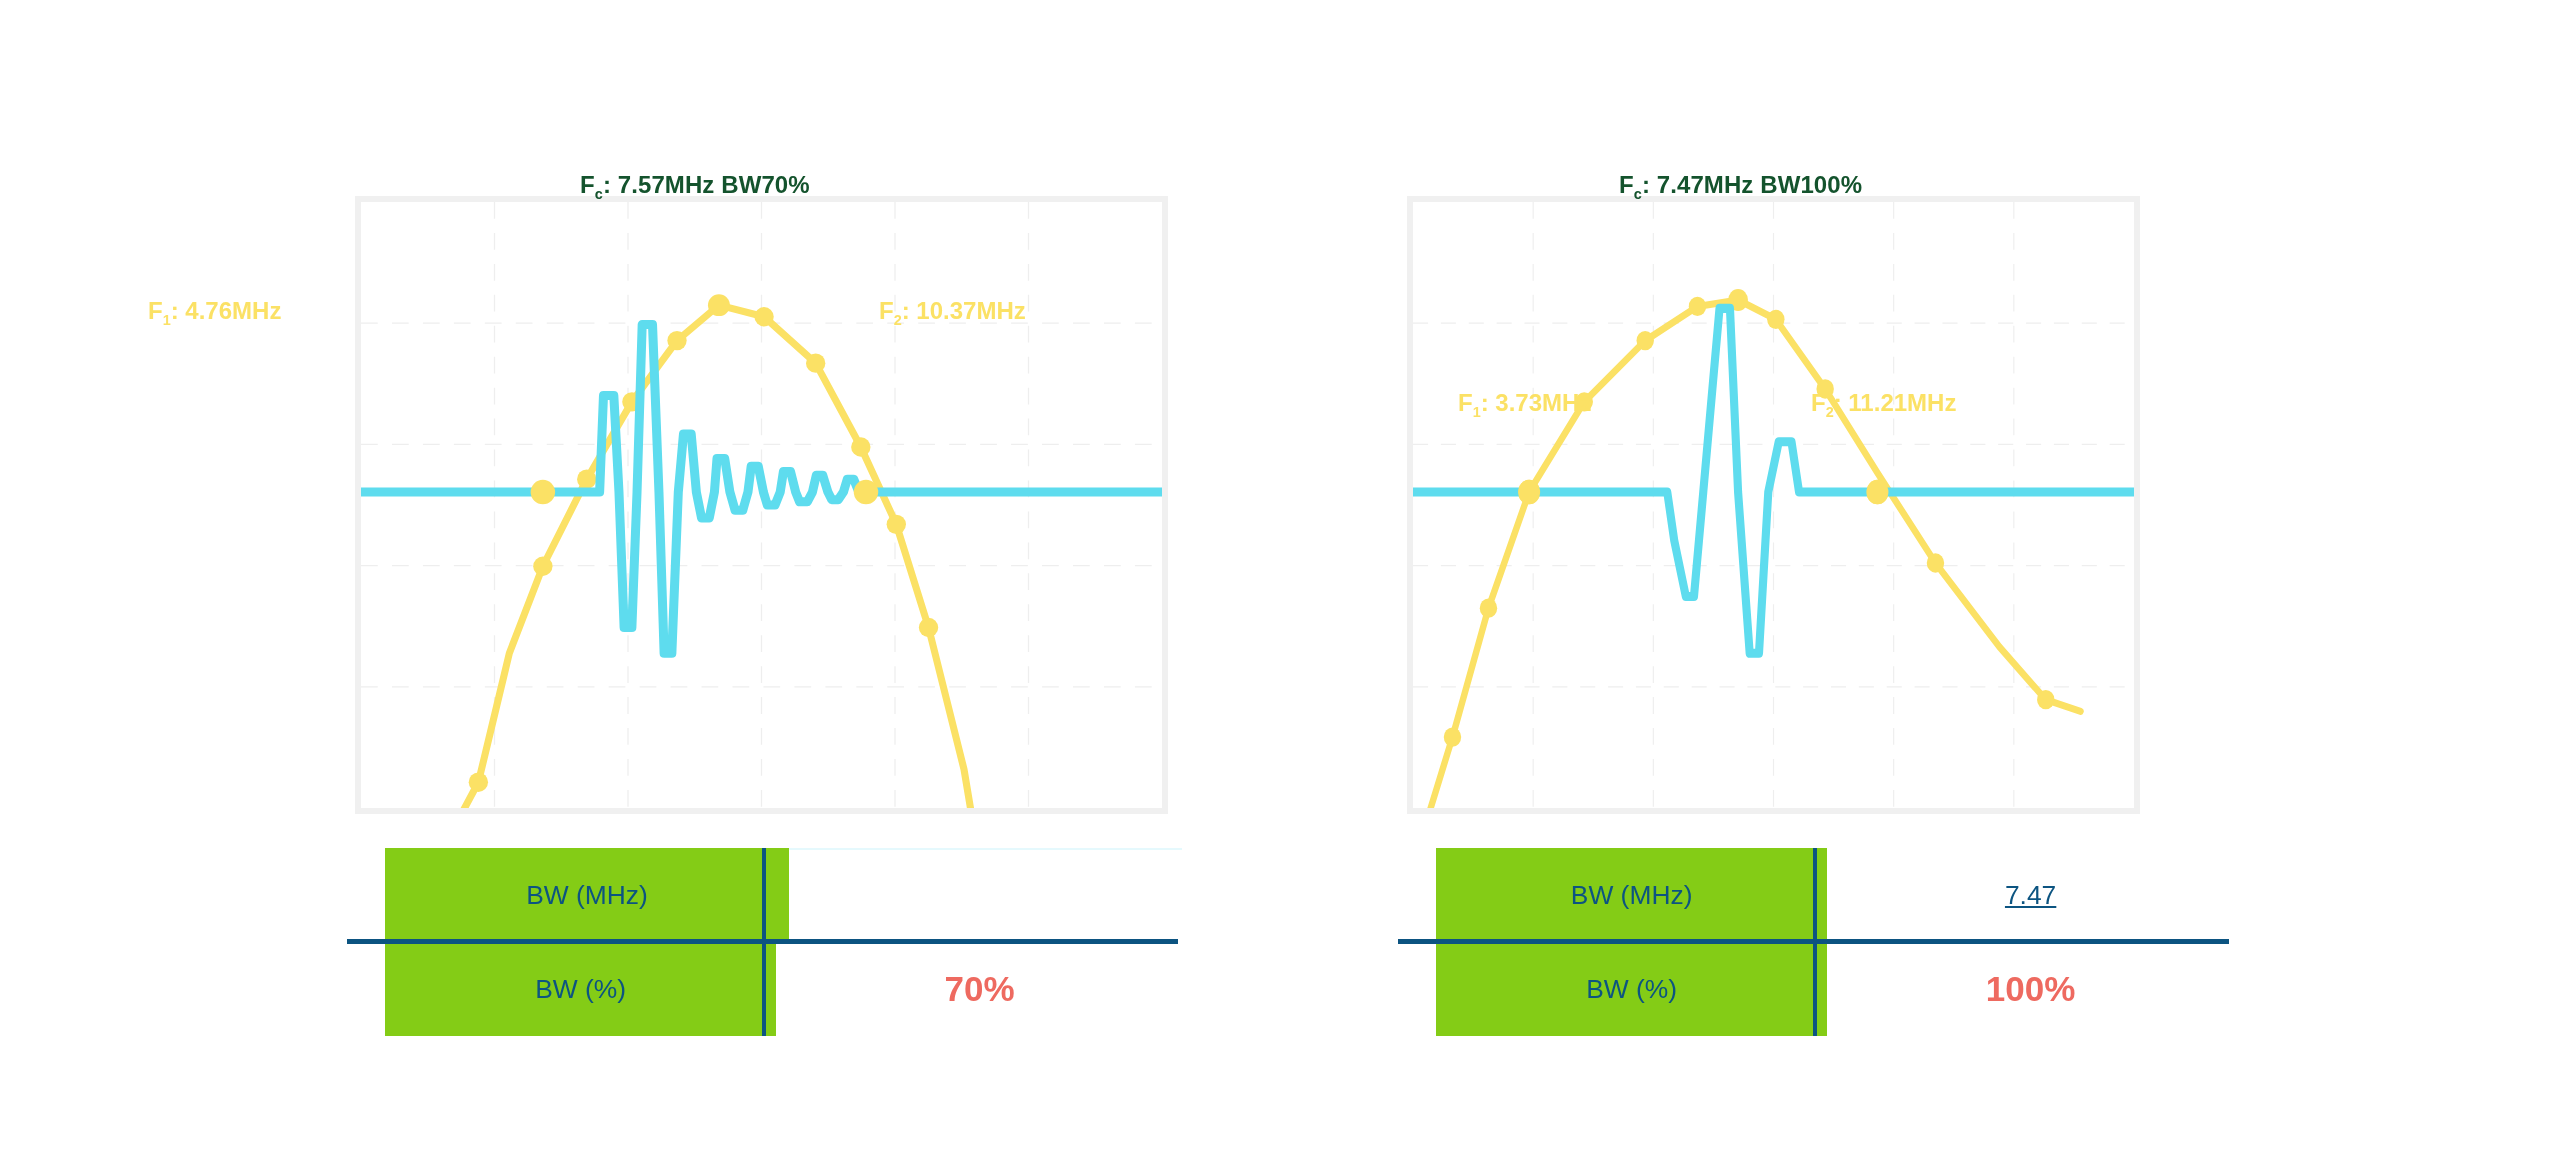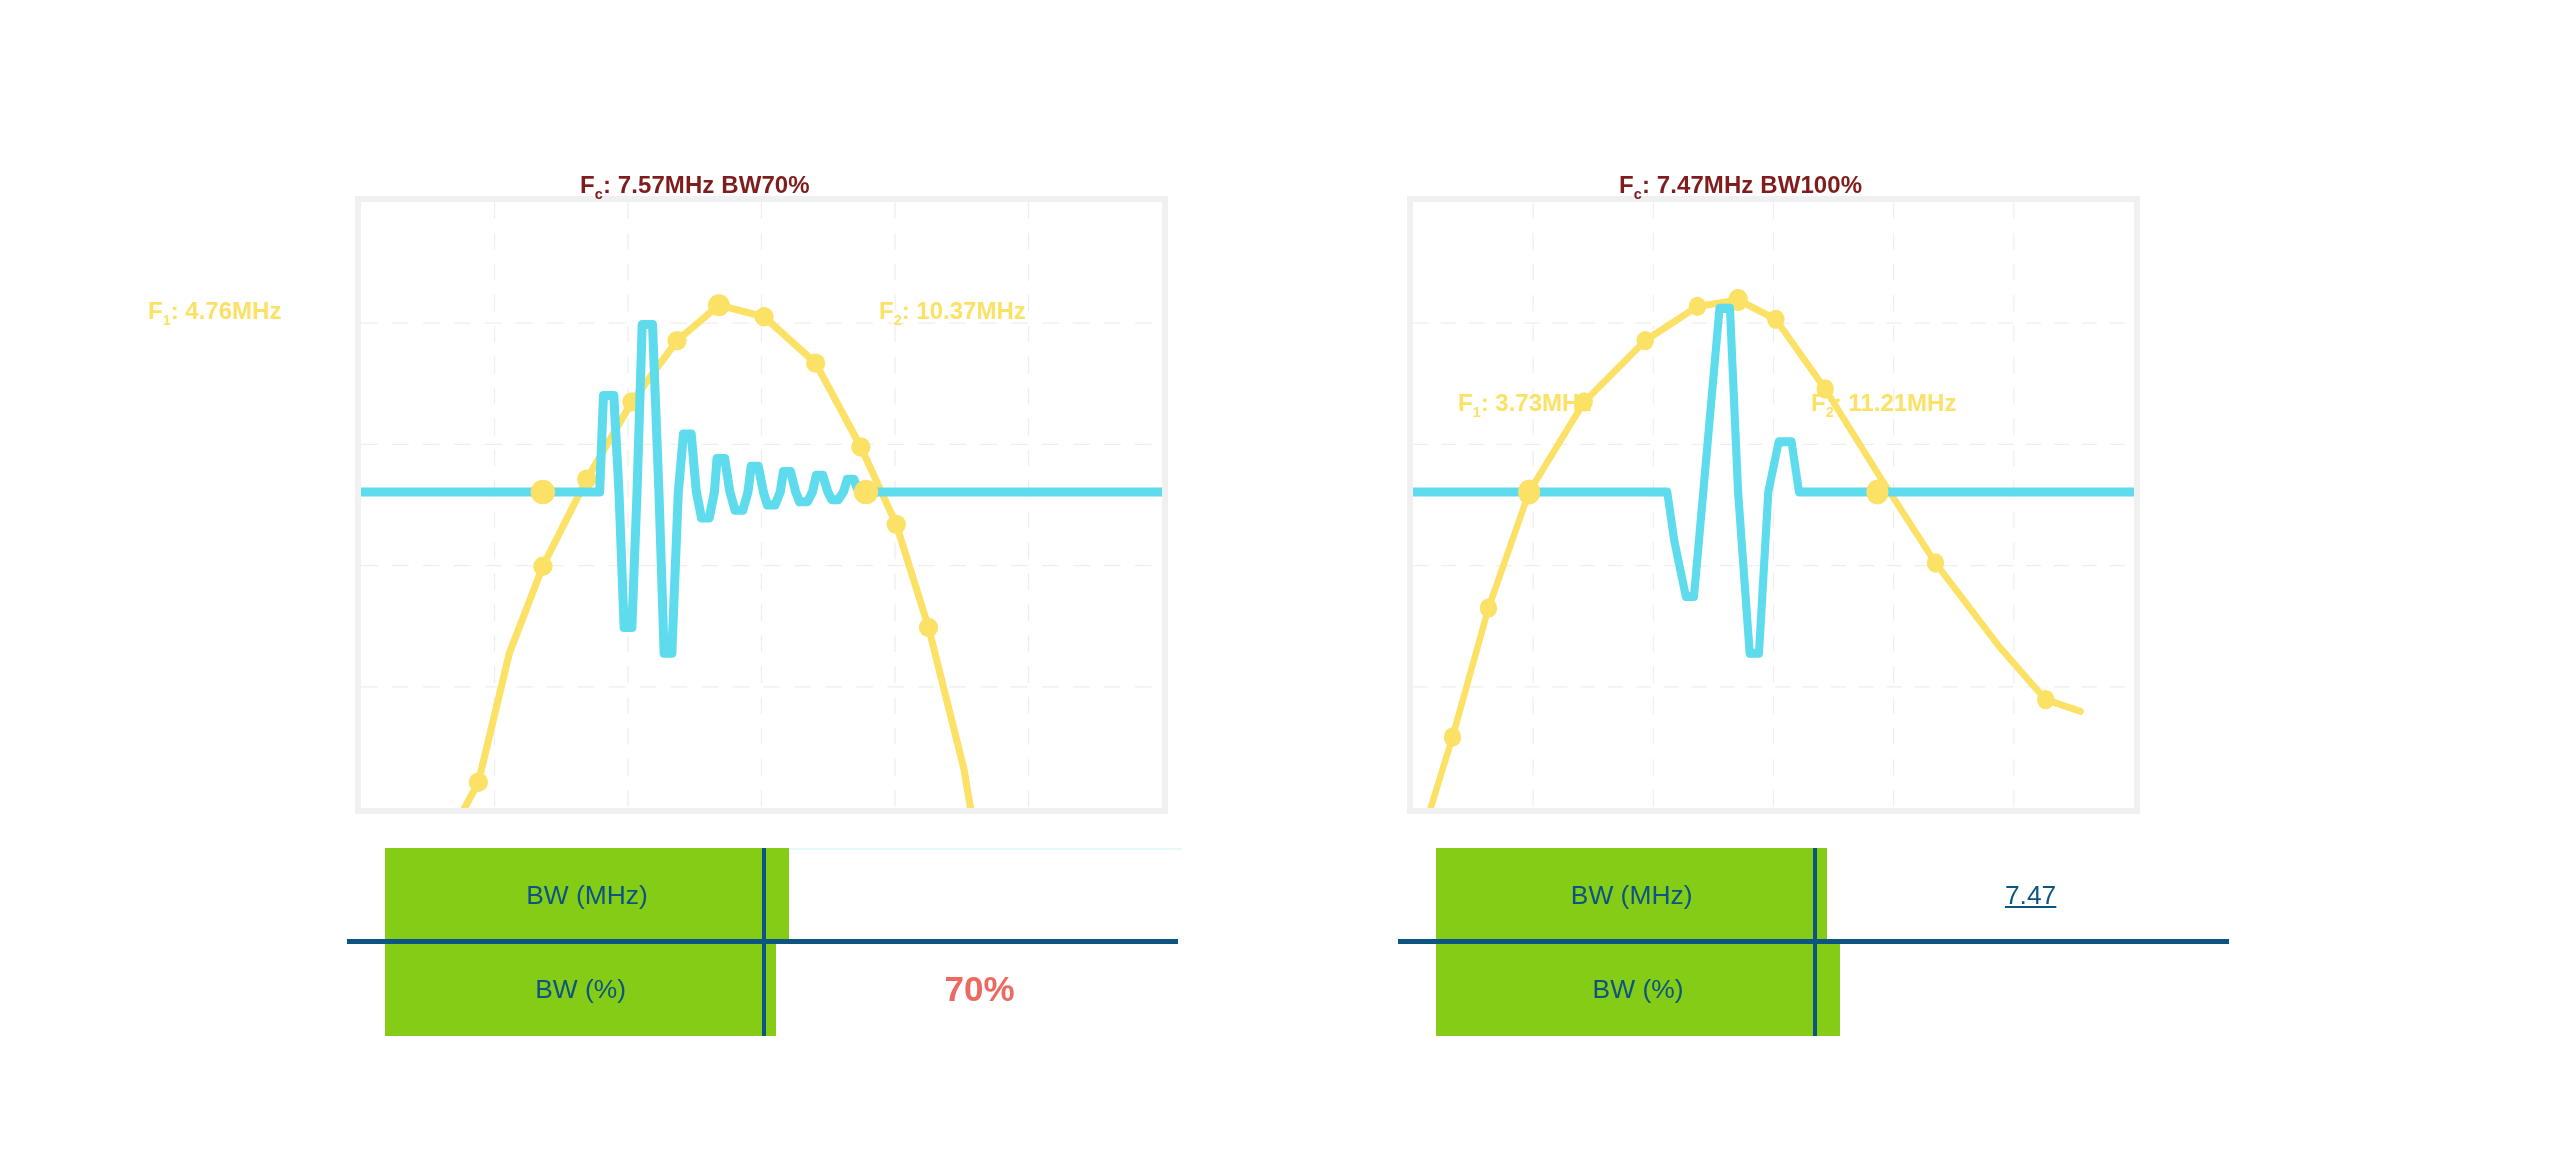--- a/index.html
+++ b/index.html
@@ -4,21 +4,21 @@
 <style>
   html,body{margin:0;padding:0;background:#ffffff;}
   body{width:2576px;height:1154px;font-family:"Liberation Sans",sans-serif;position:relative;overflow:hidden;}
   .panel{position:absolute;top:0;height:1154px;}
   .panel-left{left:0;width:1288px;}
   .panel-right{left:1288px;width:1288px;}
 
   .chart-frame{position:absolute;background:#ffffff;border:6.4px solid #f0f0f0;box-sizing:border-box;}
   .chart-svg{position:absolute;left:0;top:0;width:100%;height:100%;display:block;}
 
-  .fc-label{position:absolute;color:#7f1d1d;font-weight:bold;letter-spacing:0.1px;white-space:nowrap;font-size:24px;}
+  .fc-label{position:absolute;color:#14532d;font-weight:bold;letter-spacing:0.1px;white-space:nowrap;font-size:24px;}
   .f-label{position:absolute;color:#FBE165;font-weight:bold;white-space:nowrap;font-size:24px;}
   .sub{font-size:0.60em;vertical-align:-0.45em;font-weight:bold;}
 
   .bw-table{position:absolute;}
   .bw-row{display:flex;align-items:stretch;position:relative;}
   .bw-key{background:#84cc16;color:#0C5481;font-size:26.4px;display:flex;align-items:center;justify-content:center;box-sizing:border-box;margin-left:26px;}
   .bw-val{background:#ffffff;display:flex;align-items:center;justify-content:center;box-sizing:border-box;}
   .val-mhz{color:#0C5481;font-size:26.4px;}
   .val-pct{color:#EE6A60;font-size:35px;font-weight:bold;}
   .hline-mid{position:absolute;height:4.5px;background:#0C5481;}
@@ -147,18 +147,19 @@
   </div>
 
   <div class="bw-table" style="left:122px;top:848px;width:824px;height:188px;">
     <div class="hline-top" style="left:404px;top:0;width:419px;"></div>
     <div class="bw-row" style="height:94px;">
       <div class="bw-key" style="width:404px;">BW (MHz)</div>
       <div class="bw-val val-mhz" style="width:420px;text-decoration:underline;">7.47</div>
     </div>
     <div class="bw-row" style="height:94px;">
       <div class="bw-key" style="width:404px;">BW (%)</div>
+      <div class="bw-val val-pct" style="width:420px;">100%</div>
     </div>
     <div class="hline-mid" style="left:-11.6px;top:91px;width:831px;"></div>
     <div class="vline-col" style="left:403px;top:0;height:188px;"></div>
   </div>
 </div>
 
 
 </body></html>

